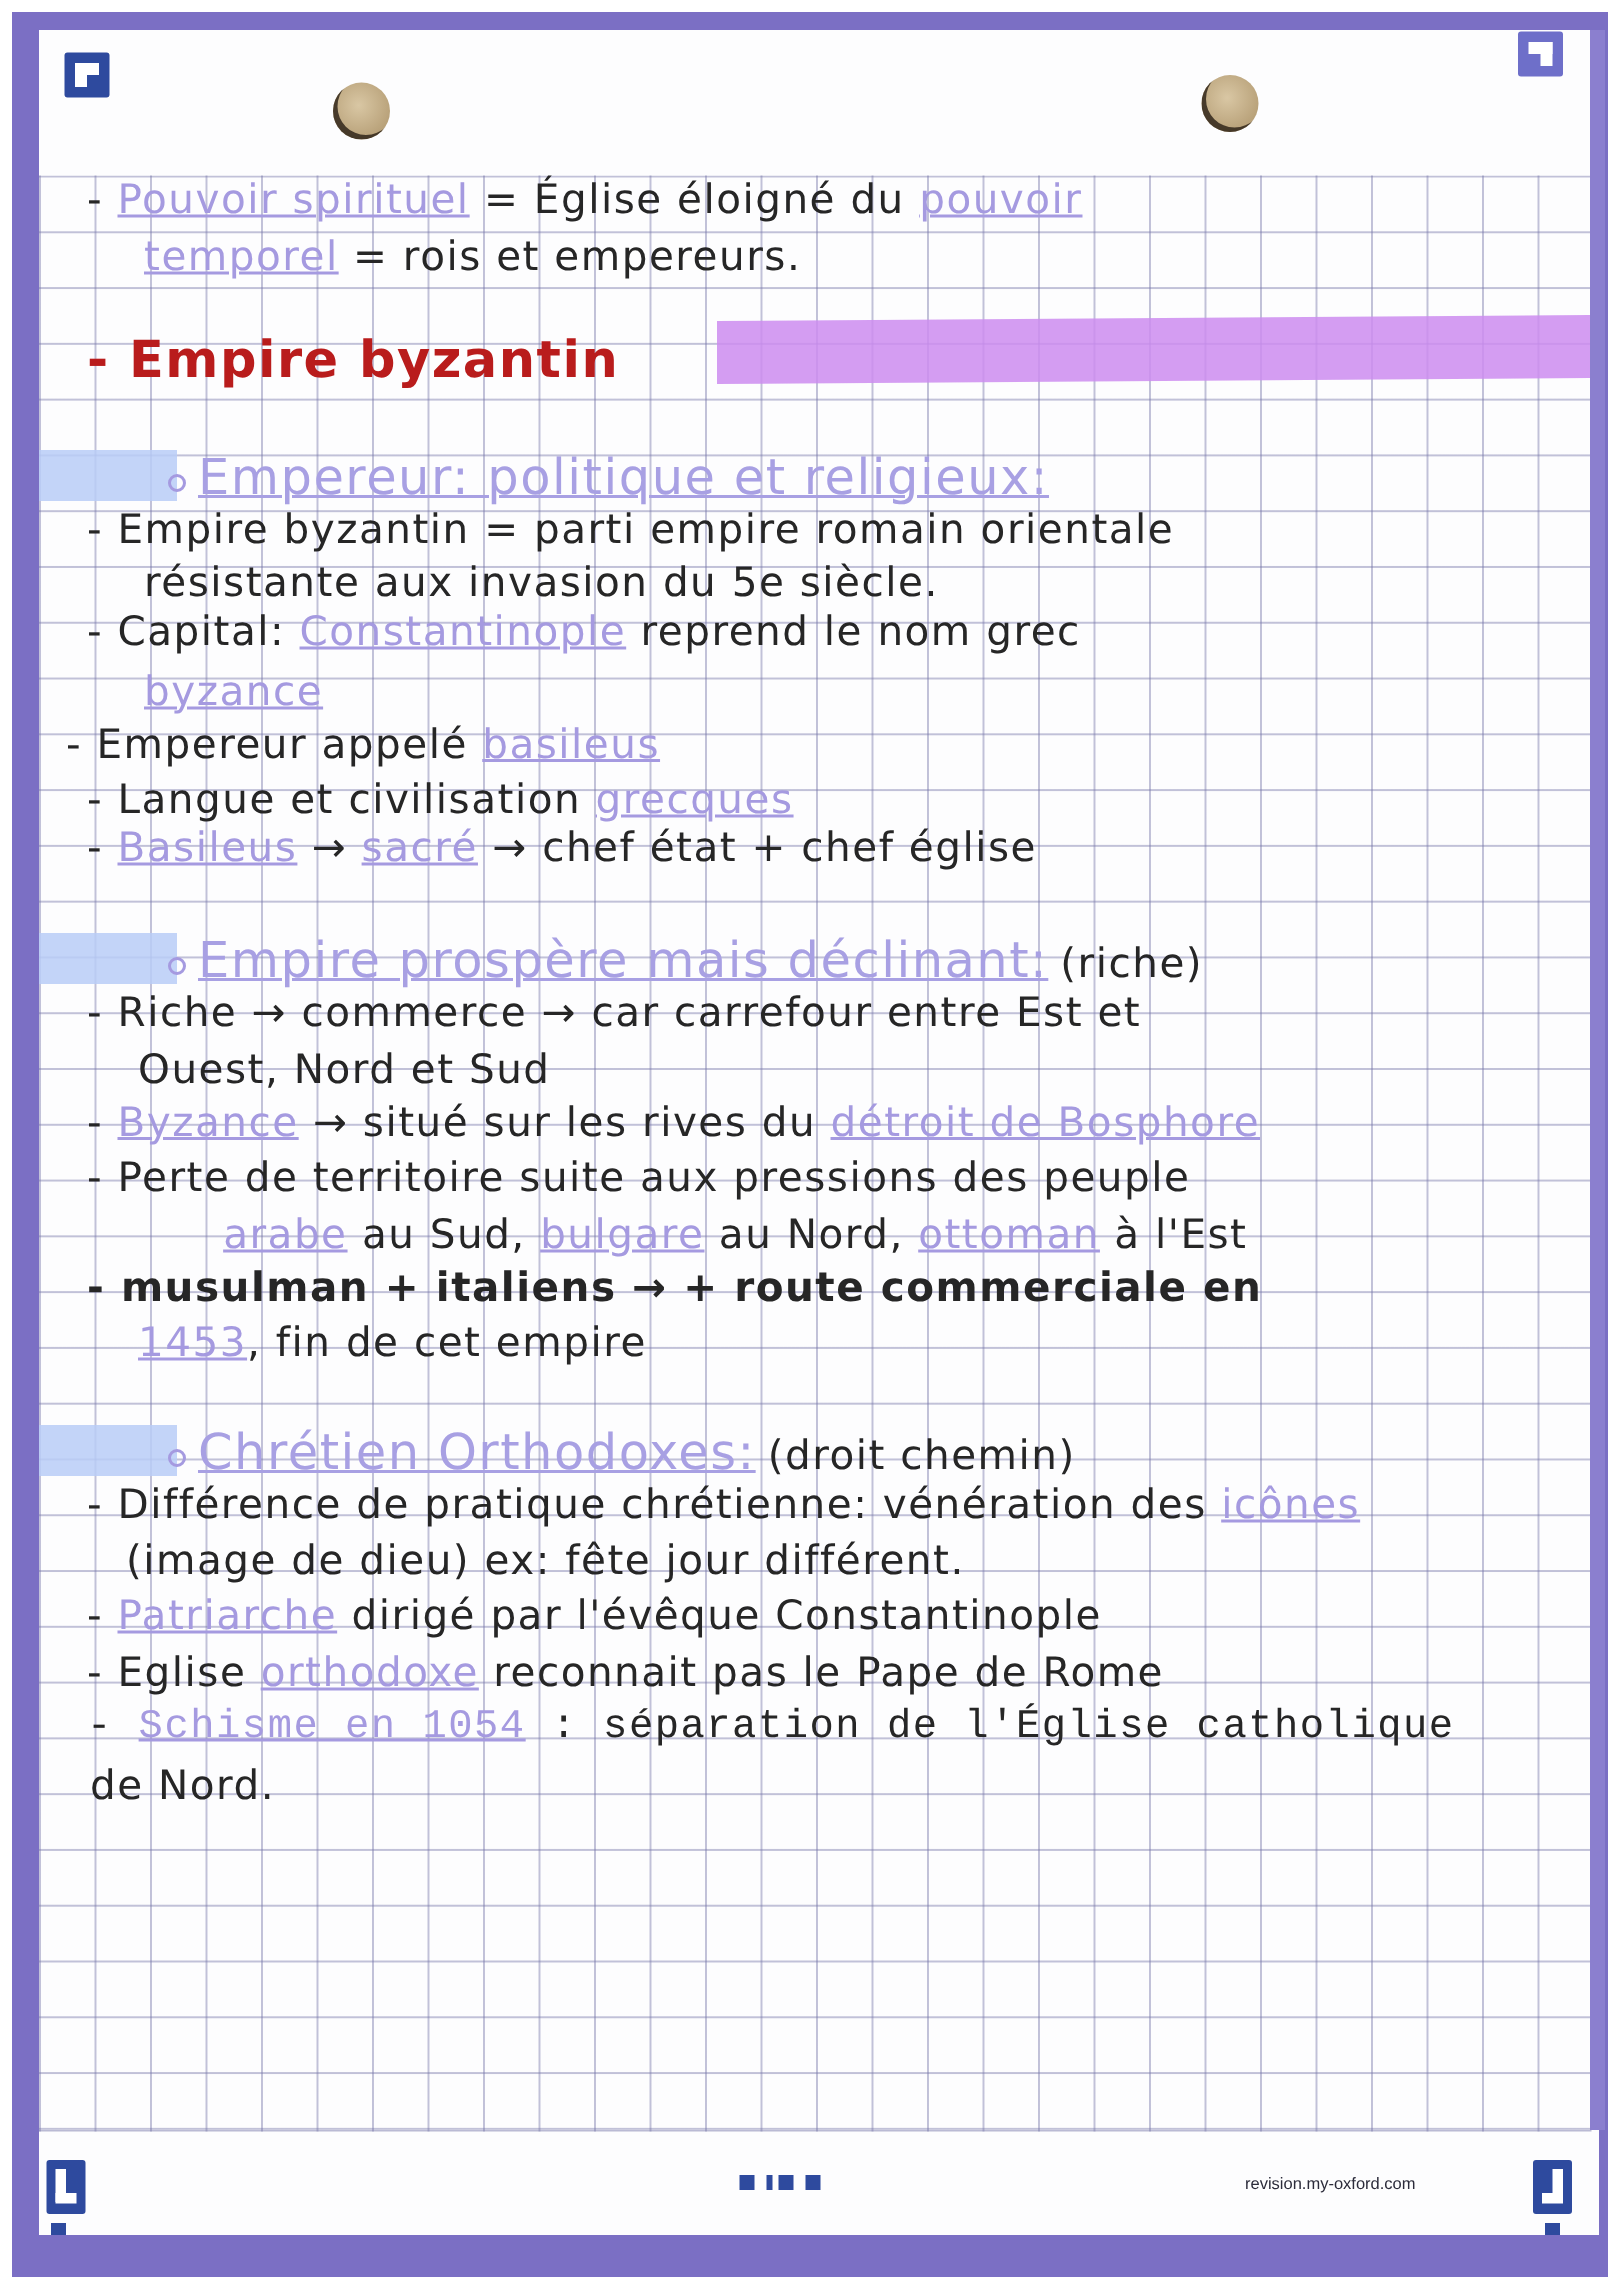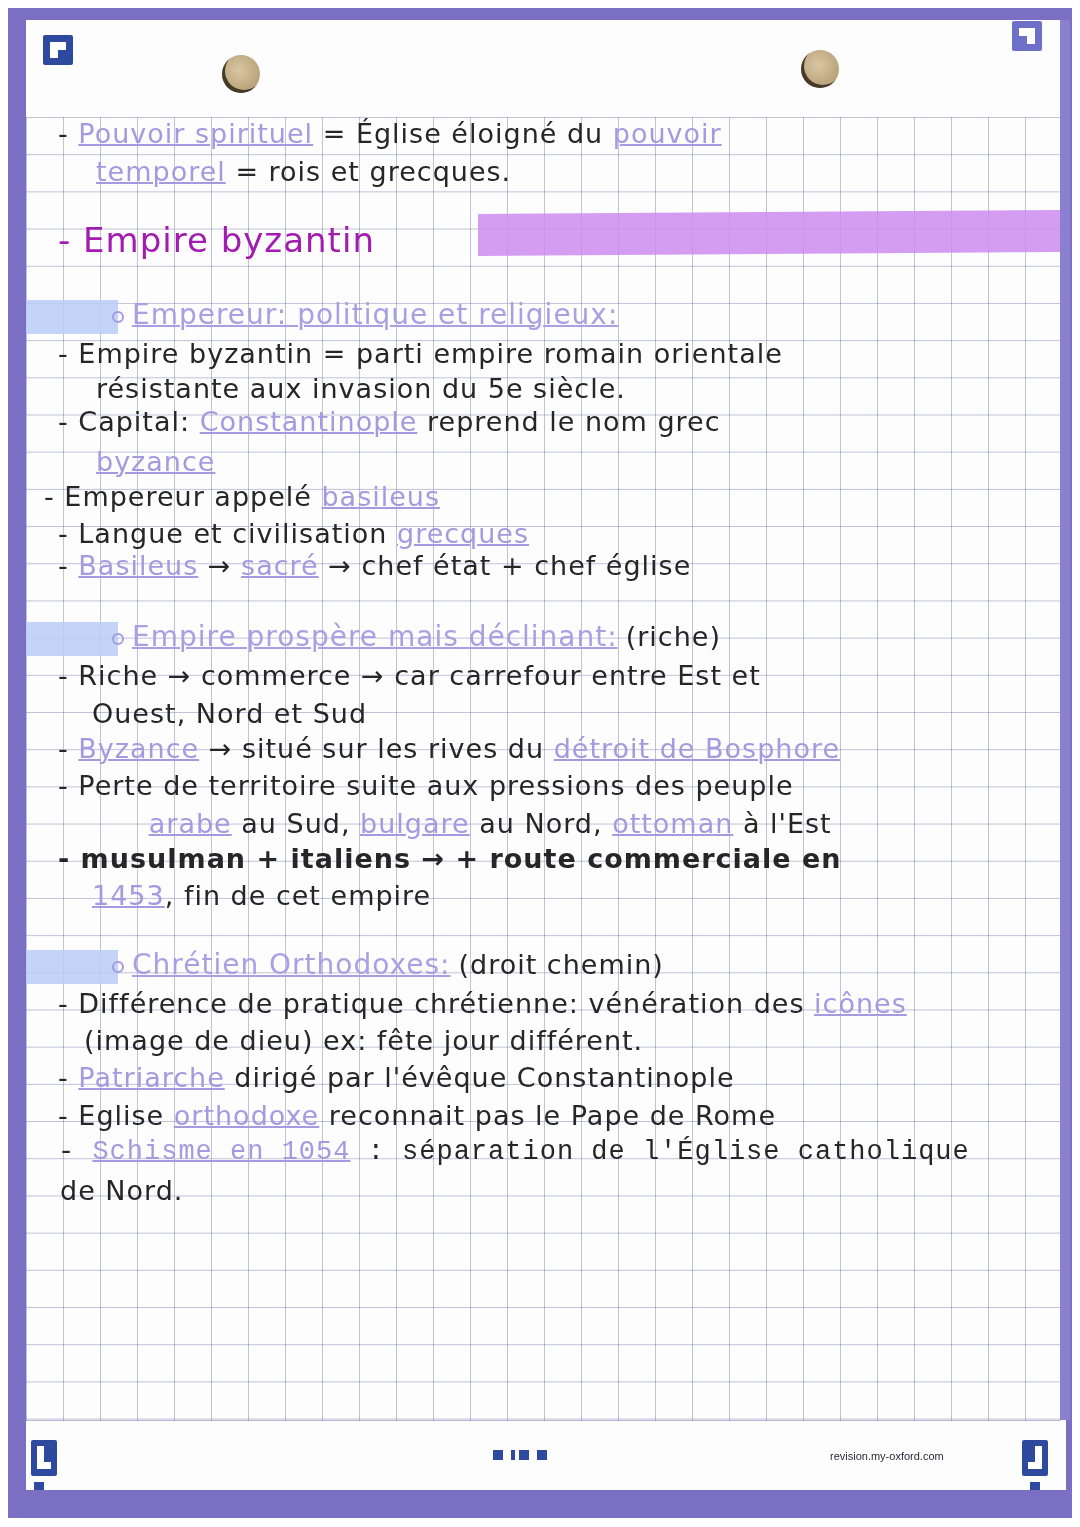--- a/index.html
+++ b/index.html
@@ -13,22 +13,22 @@
     background-size:37px 37.2px;
     border-right:1px solid rgba(120,120,170,0.5);
     border-bottom:1px solid rgba(120,120,170,0.5);}
   .right-stripe{position:absolute;left:1060px;top:20px;width:10px;height:1400px;background:#8b7fcf;}
   .corner-icon{position:absolute;width:30px;height:30px;background:#2e4a9e;border-radius:2px;}
   .corner-icon .notch{position:absolute;background:#fff;}
   .hole{position:absolute;width:38px;height:38px;border-radius:50%;background:radial-gradient(circle at 45% 40%, #d9c7a4, #b9a27a 70%);box-shadow:inset 3px -3px 0 rgba(40,30,20,0.8);}
   .line{position:absolute;white-space:nowrap;font-family:"DejaVu Sans",sans-serif;font-size:27px;letter-spacing:1px;color:#262626;}
   .k{color:#262626;}
   .p{color:#a59ae0;text-decoration:underline;text-decoration-color:#a59ae0;text-decoration-thickness:2px;}
-  .title{color:#a21caf;font-size:34px;font-weight:normal;letter-spacing:1px;}
-  .sub{color:#a8a0e3;text-decoration:underline;text-decoration-thickness:2px;font-size:28px;}
+  .title{color:#b91c1c;font-size:34px;font-weight:bold;letter-spacing:1px;}
+  .sub{color:#a8a0e3;text-decoration:underline;text-decoration-thickness:2px;font-size:33px;}
   .hl-title{position:absolute;left:478px;top:212px;width:582px;height:42px;background:#cc8cf0;opacity:0.85;transform:skewY(-0.4deg);}
   .hl-sub{position:absolute;left:26px;width:92px;height:34px;background:#b9cdf7;opacity:0.85;}
   .dot{display:inline-block;width:8px;height:8px;border:2px solid #a59ae0;border-radius:50%;margin-right:8px;vertical-align:middle;}
   .footer-squares{position:absolute;left:493px;top:1450px;display:flex;gap:8px;align-items:center;}
   .sq{width:10px;height:10px;background:#2e4a9e;}
   .sq.thin{width:4px;}
   .site{position:absolute;left:830px;top:1450px;font-size:11px;color:#2b2b3a;font-family:"Liberation Sans",sans-serif;}
   .small-sq{position:absolute;width:10px;height:8px;background:#2e4a9e;}
 </style>
 </head>
@@ -61,21 +61,21 @@
 <div class="hole" style="left:222px;top:55px;"></div>
 <div class="hole" style="left:801px;top:50px;"></div>
 
 <div class="line" style="left:58px;top:118px;">
   <span class="k">- </span><span class="p">Pouvoir spirituel</span>
   <span class="k">= Église éloigné du</span>
   <span class="p">pouvoir</span>
 </div>
 <div class="line" style="left:96px;top:156px;">
   <span class="p">temporel</span>
-  <span class="k">= rois et grecques.</span>
+  <span class="k">= rois et empereurs.</span>
 </div>
 
 <div class="hl-title"></div>
 <div class="line title" style="left:58px;top:220px;">- Empire byzantin</div>
 
 <div id="sections">
     <div class="hl-sub" style="top: 300px;"></div>
     <div class="line" style="left: 112px; top: 298px;"><span class="dot"></span><span class="sub">Empereur: politique et religieux:</span><span class="k" style="margin-left: 8px;"></span></div>
     <div class="line" style="left: 58px; top: 338px;"><span class="k" style="white-space: pre;">- Empire byzantin = parti empire romain orientale</span></div>
     <div class="line" style="left: 96px; top: 373px;"><span class="k" style="white-space: pre;">résistante aux invasion du 5e siècle.</span></div>

